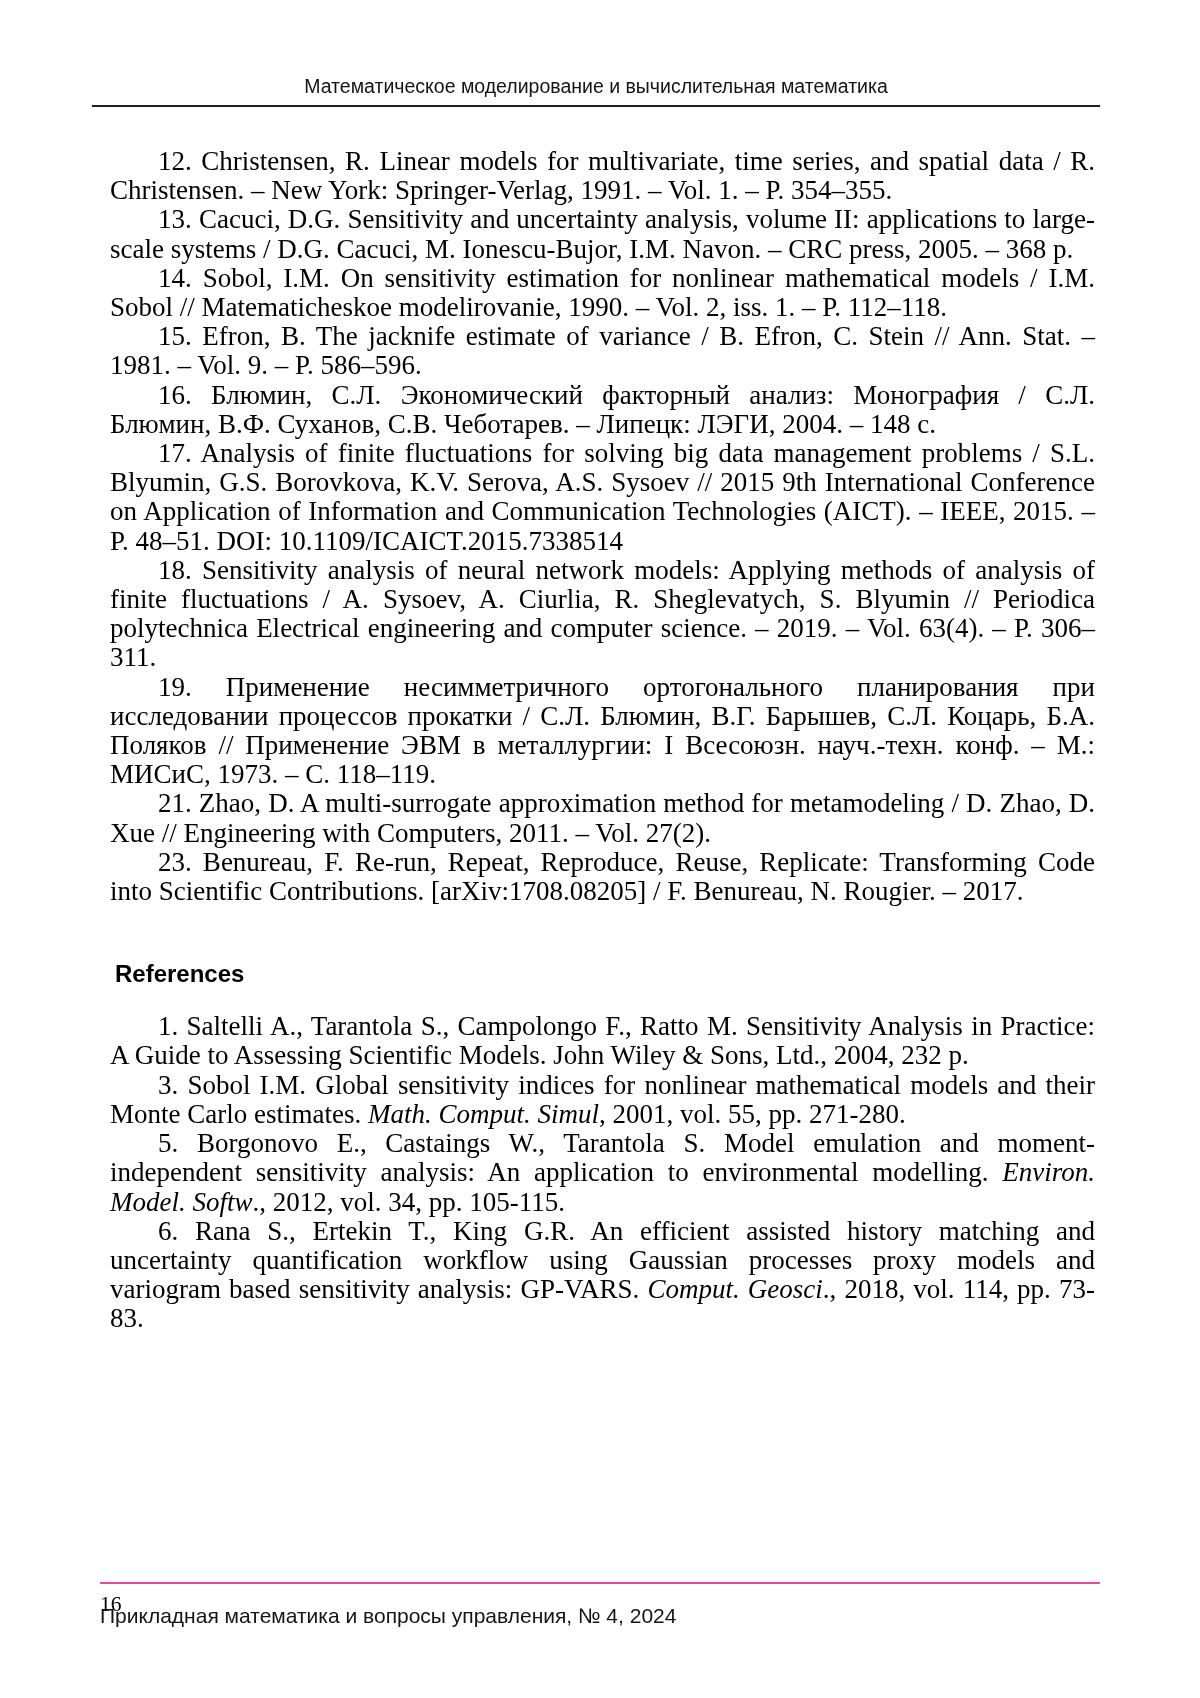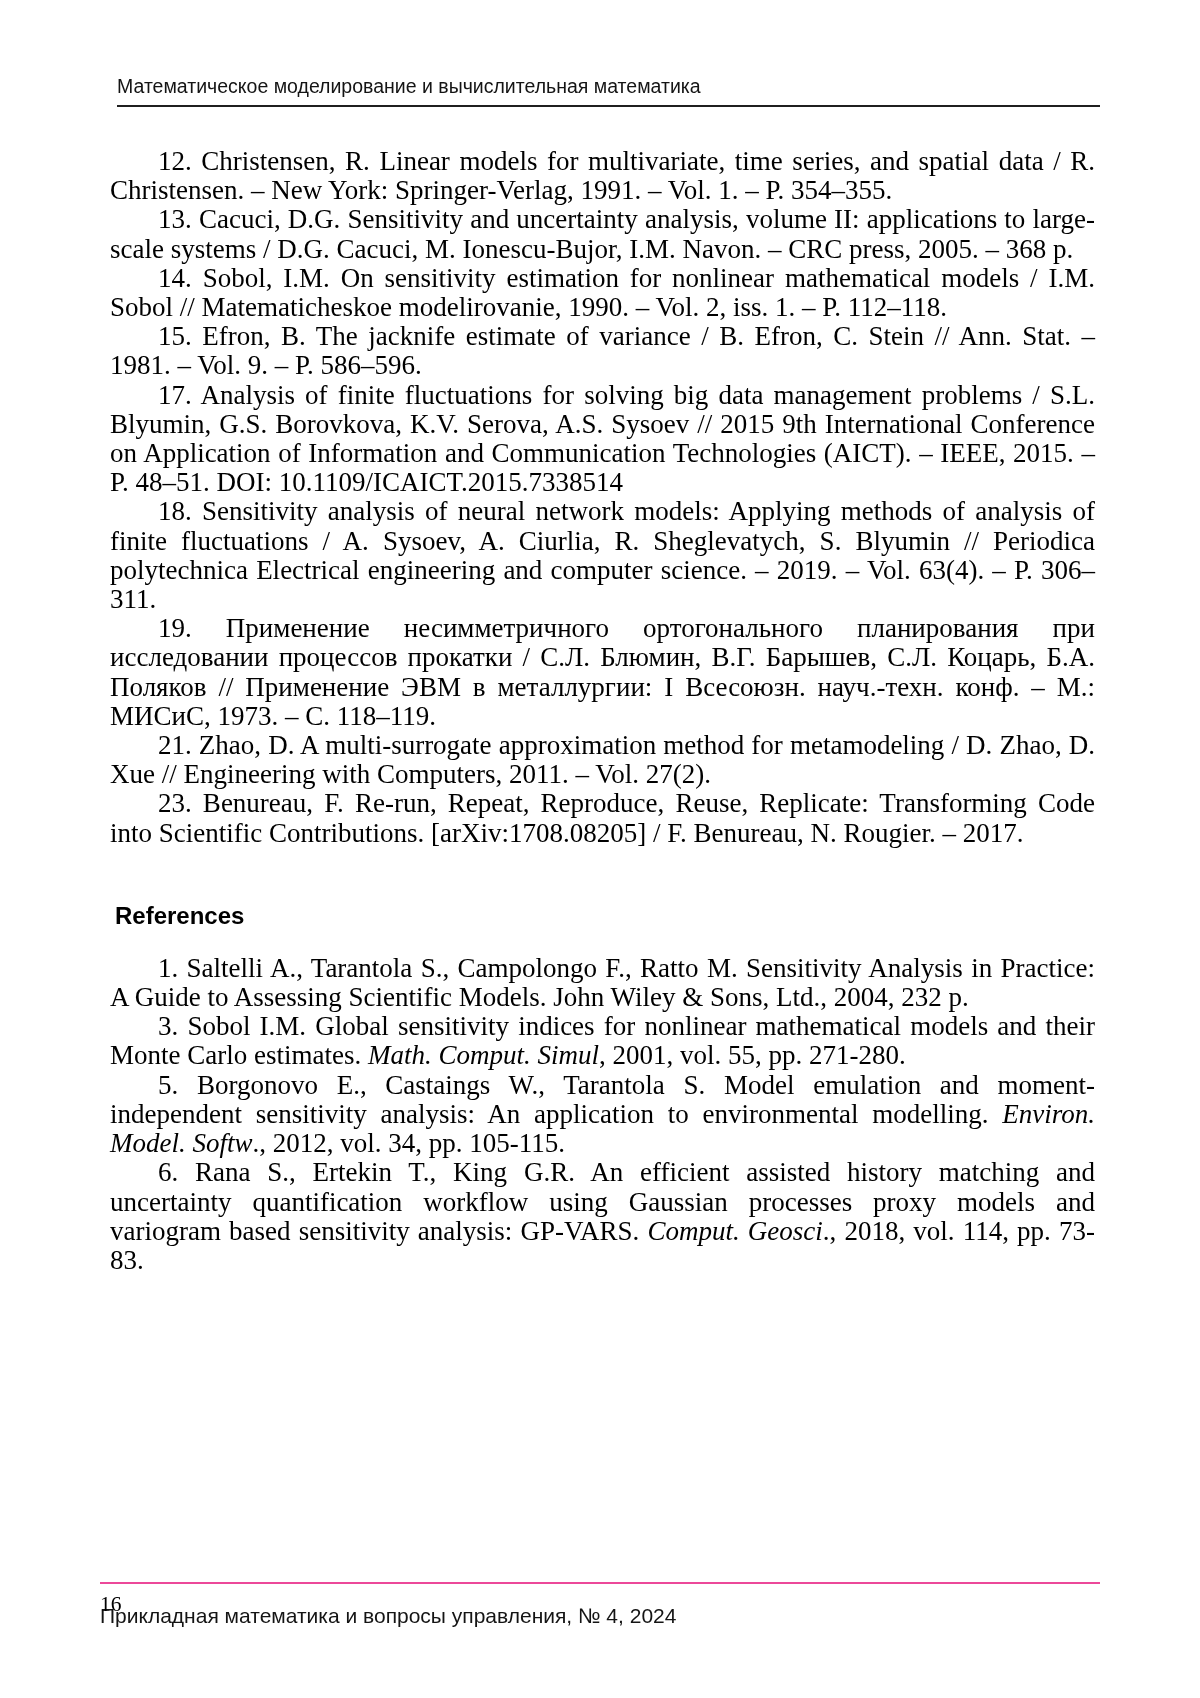--- a/index.html
+++ b/index.html
@@ -9,23 +9,23 @@
     height: 1698px;
     background: #ffffff;
     color: #000000;
     font-family: "Liberation Serif", serif;
     overflow: hidden;
   }
   
   .running-head {
     position: absolute;
     top: 74px;
-    left: 117px;
+    left: 92px;
     right: 100px;
-    text-align: left;
+    text-align: center;
     font-family: "Liberation Sans", sans-serif;
     font-size: 19.5px;
     line-height: 24px;
     color: #141414;
     padding-bottom: 7px;
     border-bottom: 2px solid #1f1f1f;
   }
   
   .content {
     position: absolute;
@@ -84,20 +84,21 @@
   </header>
 
   <main class="content">
 
     <section>
       <div>
           <p class="bib-item"><span>12. Christensen, R. Linear models for multivariate, time series, and spatial data / R. Christensen. – New York: Springer-Verlag, 1991. – Vol. 1. – P. 354–355.</span></p>
           <p class="bib-item"><span>13. Cacuci, D.G. Sensitivity and uncertainty analysis, volume II: applications to large-scale systems / D.G. Cacuci, M. Ionescu-Bujor, I.M. Navon. – CRC press, 2005. – 368 p.</span></p>
           <p class="bib-item"><span>14. Sobol, I.M. On sensitivity estimation for nonlinear mathematical models / I.M. Sobol // Matematicheskoe modelirovanie, 1990. – Vol. 2, iss. 1. – P. 112–118.</span></p>
           <p class="bib-item"><span>15. Efron, B. The jacknife estimate of variance / B. Efron, C. Stein // Ann. Stat. – 1981. – Vol. 9. – P. 586–596.</span></p>
+          <p class="bib-item"><span>16. Блюмин, С.Л. Экономический факторный анализ: Монография / С.Л. Блюмин, В.Ф. Суханов, С.В. Чеботарев. – Липецк: ЛЭГИ, 2004. – 148 с.</span></p>
           <p class="bib-item"><span>17. Analysis of finite fluctuations for solving big data management problems / S.L. Blyumin, G.S. Borovkova, K.V. Serova, A.S. Sysoev // 2015 9th International Conference on Application of Information and Communication Technologies (AICT). – IEEE, 2015. – P. 48–51. DOI: 10.1109/ICAICT.2015.7338514</span></p>
           <p class="bib-item"><span>18. Sensitivity analysis of neural network models: Applying methods of analysis of finite fluctuations / A. Sysoev, A. Ciurlia, R. Sheglevatych, S. Blyumin // Periodica polytechnica Electrical engineering and computer science. – 2019. – Vol. 63(4). – P. 306–311.</span></p>
           <p class="bib-item"><span>19. Применение несимметричного ортогонального планирования при исследовании процессов прокатки / С.Л. Блюмин, В.Г. Барышев, С.Л. Коцарь, Б.А. Поляков // Применение ЭВМ в металлургии: I Всесоюзн. науч.-техн. конф. – М.: МИСиС, 1973. – С. 118–119.</span></p>
           <p class="bib-item"><span>21. Zhao, D. A multi-surrogate approximation method for metamodeling / D. Zhao, D. Xue // Engineering with Computers, 2011. – Vol. 27(2).</span></p>
           <p class="bib-item"><span>23. Benureau, F. Re-run, Repeat, Reproduce, Reuse, Replicate: Transforming Code into Scientific Contributions. [arXiv:1708.08205] / F. Benureau, N. Rougier. – 2017.</span></p>
         </div>
     </section>
 
     <h2 class="refs-heading">References</h2>
 

